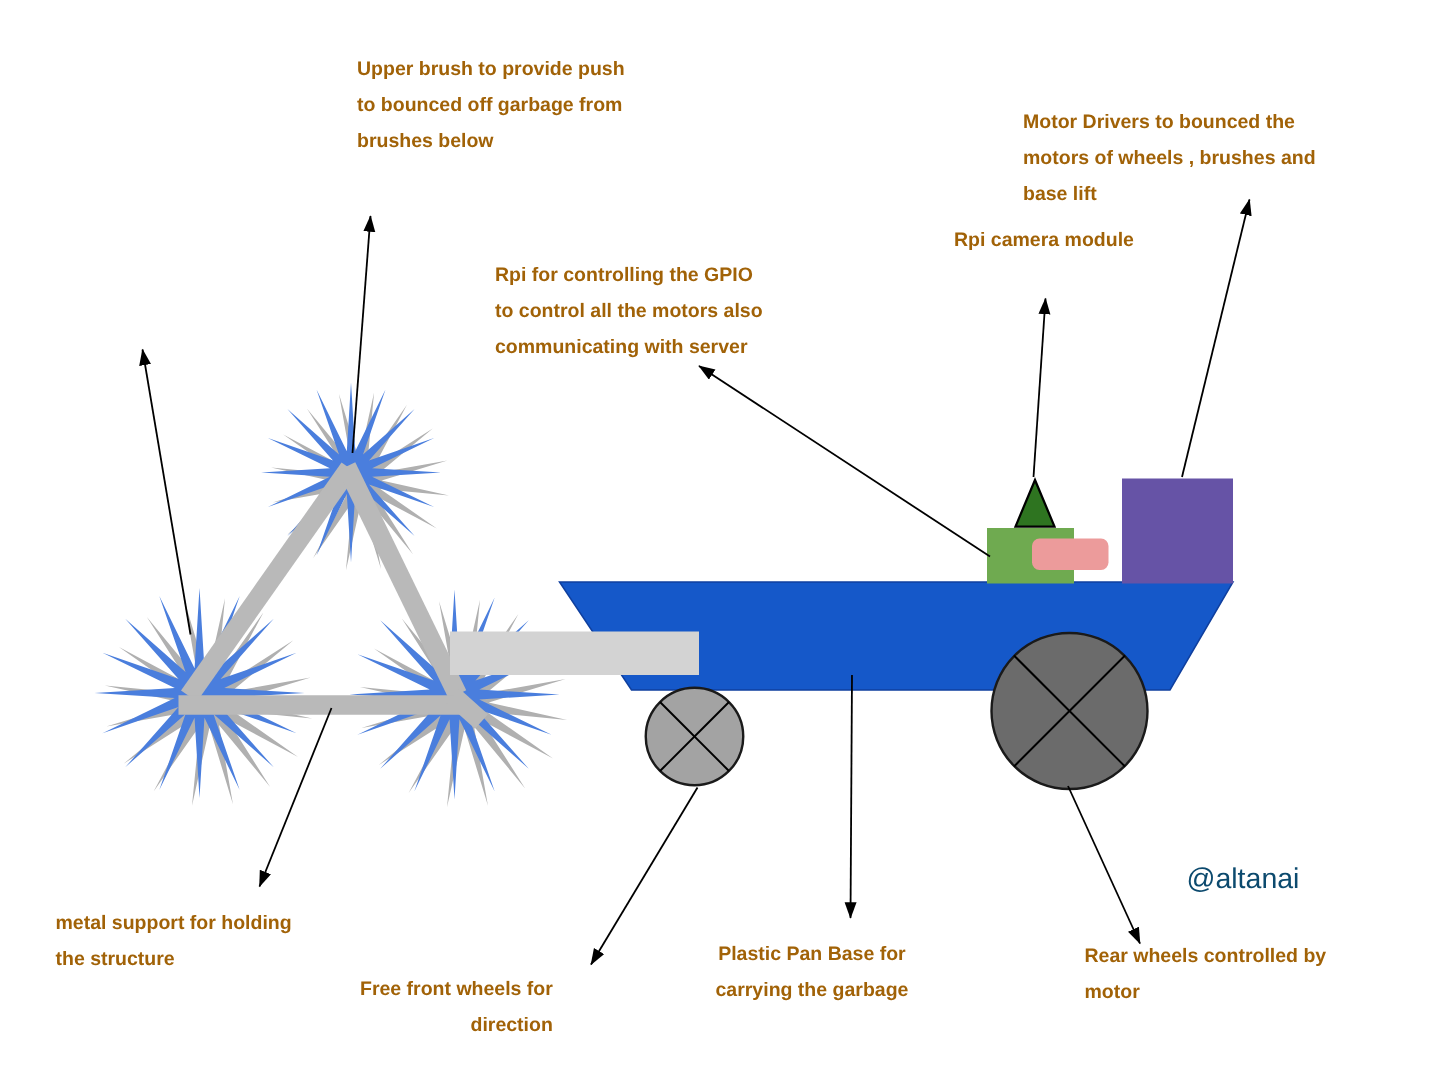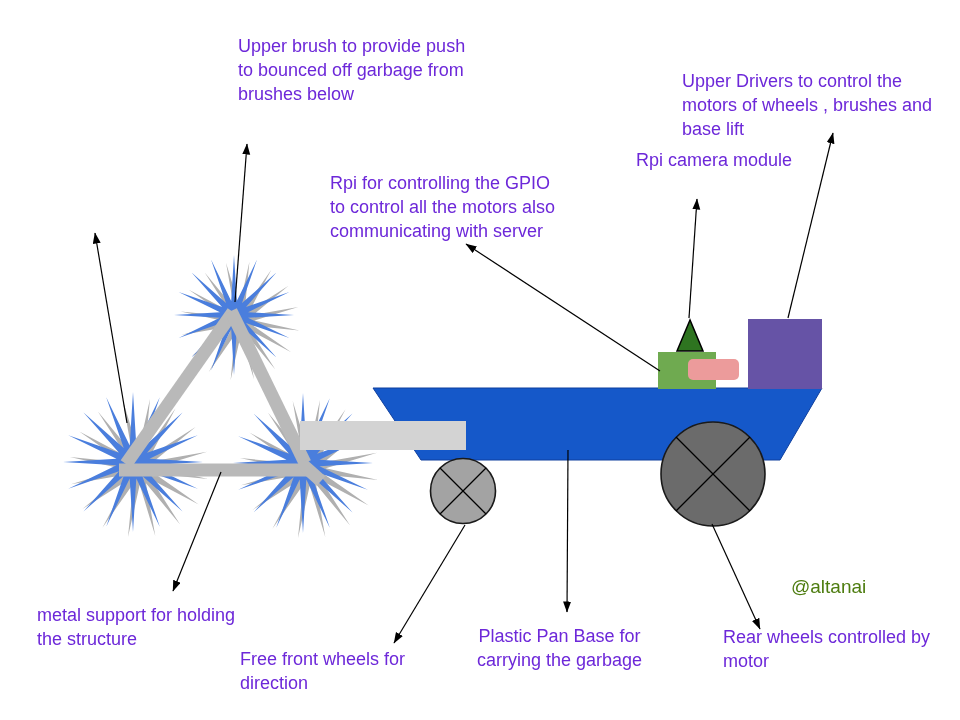--- a/index.html
+++ b/index.html
@@ -7,29 +7,30 @@
     position:relative;
     width:960px;height:720px;
     background:#ffffff;
     overflow:hidden;
     font-family:"Liberation Sans", sans-serif;
   }
   .stage svg{position:absolute;left:0;top:0;}
   .label{
     position:absolute;
     white-space:pre-line;
-    font-size:18px;
+    font-size:13px;
     line-height:24px;
-    color:#6d28d9;
+    color:#a16207;
+    font-weight:bold;
   }
   .watermark{
     position:absolute;
     font-size:19px;
     line-height:22px;
-    color:#4d7c0f;
+    color:#0c4a6e;
   }
 </style>
 </head>
 <body>
 
 <div class="stage">
 
   <svg width="960" height="720" viewBox="0 0 960 720">
     <defs>
       <marker id="ah" markerUnits="userSpaceOnUse" markerWidth="13" markerHeight="10" refX="10.5" refY="4" orient="auto">
@@ -86,30 +87,30 @@
       <line x1="221" y1="472" x2="173" y2="591" marker-end="url(#ah)"></line>
       <line x1="465" y1="525" x2="394" y2="643" marker-end="url(#ah)"></line>
       <line x1="568" y1="450" x2="567" y2="612" marker-end="url(#ah)"></line>
       <line x1="712" y1="524" x2="760" y2="629" marker-end="url(#ah)"></line>
     </g>
   </svg>
 
   <div class="label" style="left:238px;top:34px;">Upper brush to provide push
 to bounced off garbage from
 brushes below</div>
-  <div class="label" style="left:682px;top:69px;">Upper Drivers to control the
+  <div class="label" style="left:682px;top:69px;">Motor Drivers to bounced the
 motors of wheels , brushes and
 base lift</div>
   <div class="label" style="left:608px;top:148px;margin-left:28px;">Rpi camera module</div>
   <div class="label" style="left:37px;top:603px;">metal support for holding
 the structure</div>
   <div class="label" style="left:330px;top:171px;">Rpi for controlling the GPIO
 to control all the motors also
 communicating with server</div>
-  <div class="label" style="left:240px;top:647px;">Free front wheels for
+  <div class="label" style="left:240px;top:647px;text-align:right;">Free front wheels for
 direction</div>
   <div class="label" style="left:477px;top:624px;text-align:center;">Plastic Pan Base for
 carrying the garbage</div>
   <div class="label" style="left:723px;top:625px;">Rear wheels controlled by
 motor</div>
   <div class="watermark" style="left:791px;top:576px;">@altanai</div>
 
 </div>
 
 </body></html>

